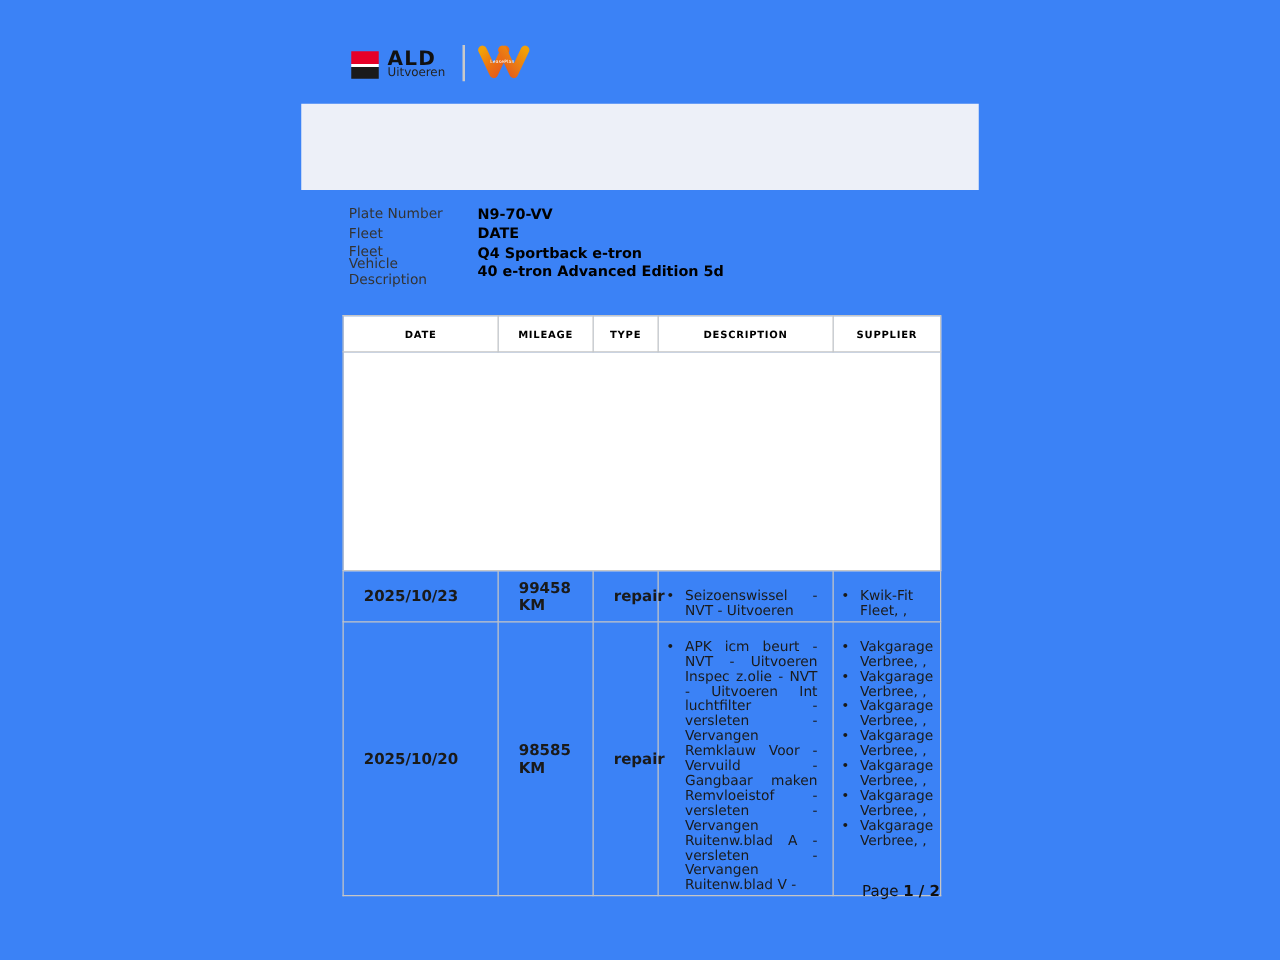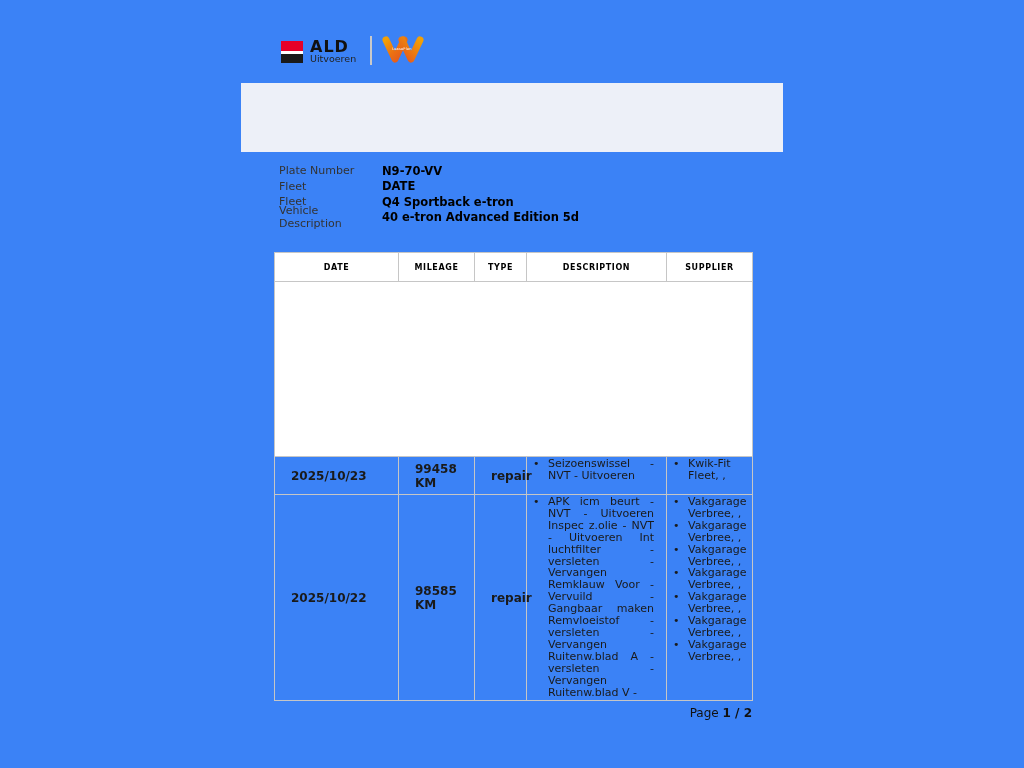--- a/index.html
+++ b/index.html
@@ -48,21 +48,21 @@
   .mtable col.c-type { width: 52px; }
   .mtable col.c-desc { width: 140px; }
   .mtable col.c-supplier { width: 86px; }
   .mtable th {
     height: 29px; font-size: 8px; font-weight: bold; letter-spacing: 0.6px;
     text-align: center; color: #000; background: #fff;
   }
   .spacer-cell { height: 175px; background: #fff; }
   .row-main td { font-size: 12px; color: #1a1a1a; }
   td.c-plain { vertical-align: middle; padding-left: 16px; font-weight: bold; }
-  td.c-list { vertical-align: top; padding: 1px 3px 2px 3px; }
+  td.c-list { vertical-align: top; padding: 14px 3px 2px 3px; }
   .row-1 td { height: 38px; }
   .row-2 td { height: 200px; }
   .row-2 td.c-list { overflow: hidden; }
   .bullets { width: 100%; }
   .bullet-item {
     position: relative; padding-left: 18px; font-size: 11px; line-height: 11.9px;
     text-align: justify; color: #1a1a1a;
   }
   .desc-cell .bullet-item { padding-right: 9px; }
   .bullet-item::before { content: "\2022"; position: absolute; left: 3px; top: 0; }
@@ -159,21 +159,21 @@
                 <div class="bullet-item">Seizoenswissel - NVT - Uitvoeren</div>
               </div>
           </td>
           <td class="c-list">
             <div class="bullets">
                 <div class="bullet-item">Kwik-Fit Fleet, ,</div>
               </div>
           </td>
         </tr>
         <tr class="row-main row-2">
-          <td class="c-plain">2025/10/22</td>
+          <td class="c-plain">2025/10/20</td>
           <td class="c-plain">98585 KM</td>
           <td class="c-plain">repair</td>
           <td class="c-list desc-cell">
             <div class="bullets">
                 <div class="bullet-item">APK icm beurt - NVT - Uitvoeren Inspec z.olie - NVT - Uitvoeren Int luchtfilter - versleten - Vervangen Remklauw Voor - Vervuild - Gangbaar maken Remvloeistof - versleten - Vervangen Ruitenw.blad A - versleten - Vervangen Ruitenw.blad V -</div>
               </div>
           </td>
           <td class="c-list">
             <div class="bullets">
                 <div class="bullet-item">Vakgarage Verbree, ,</div>

